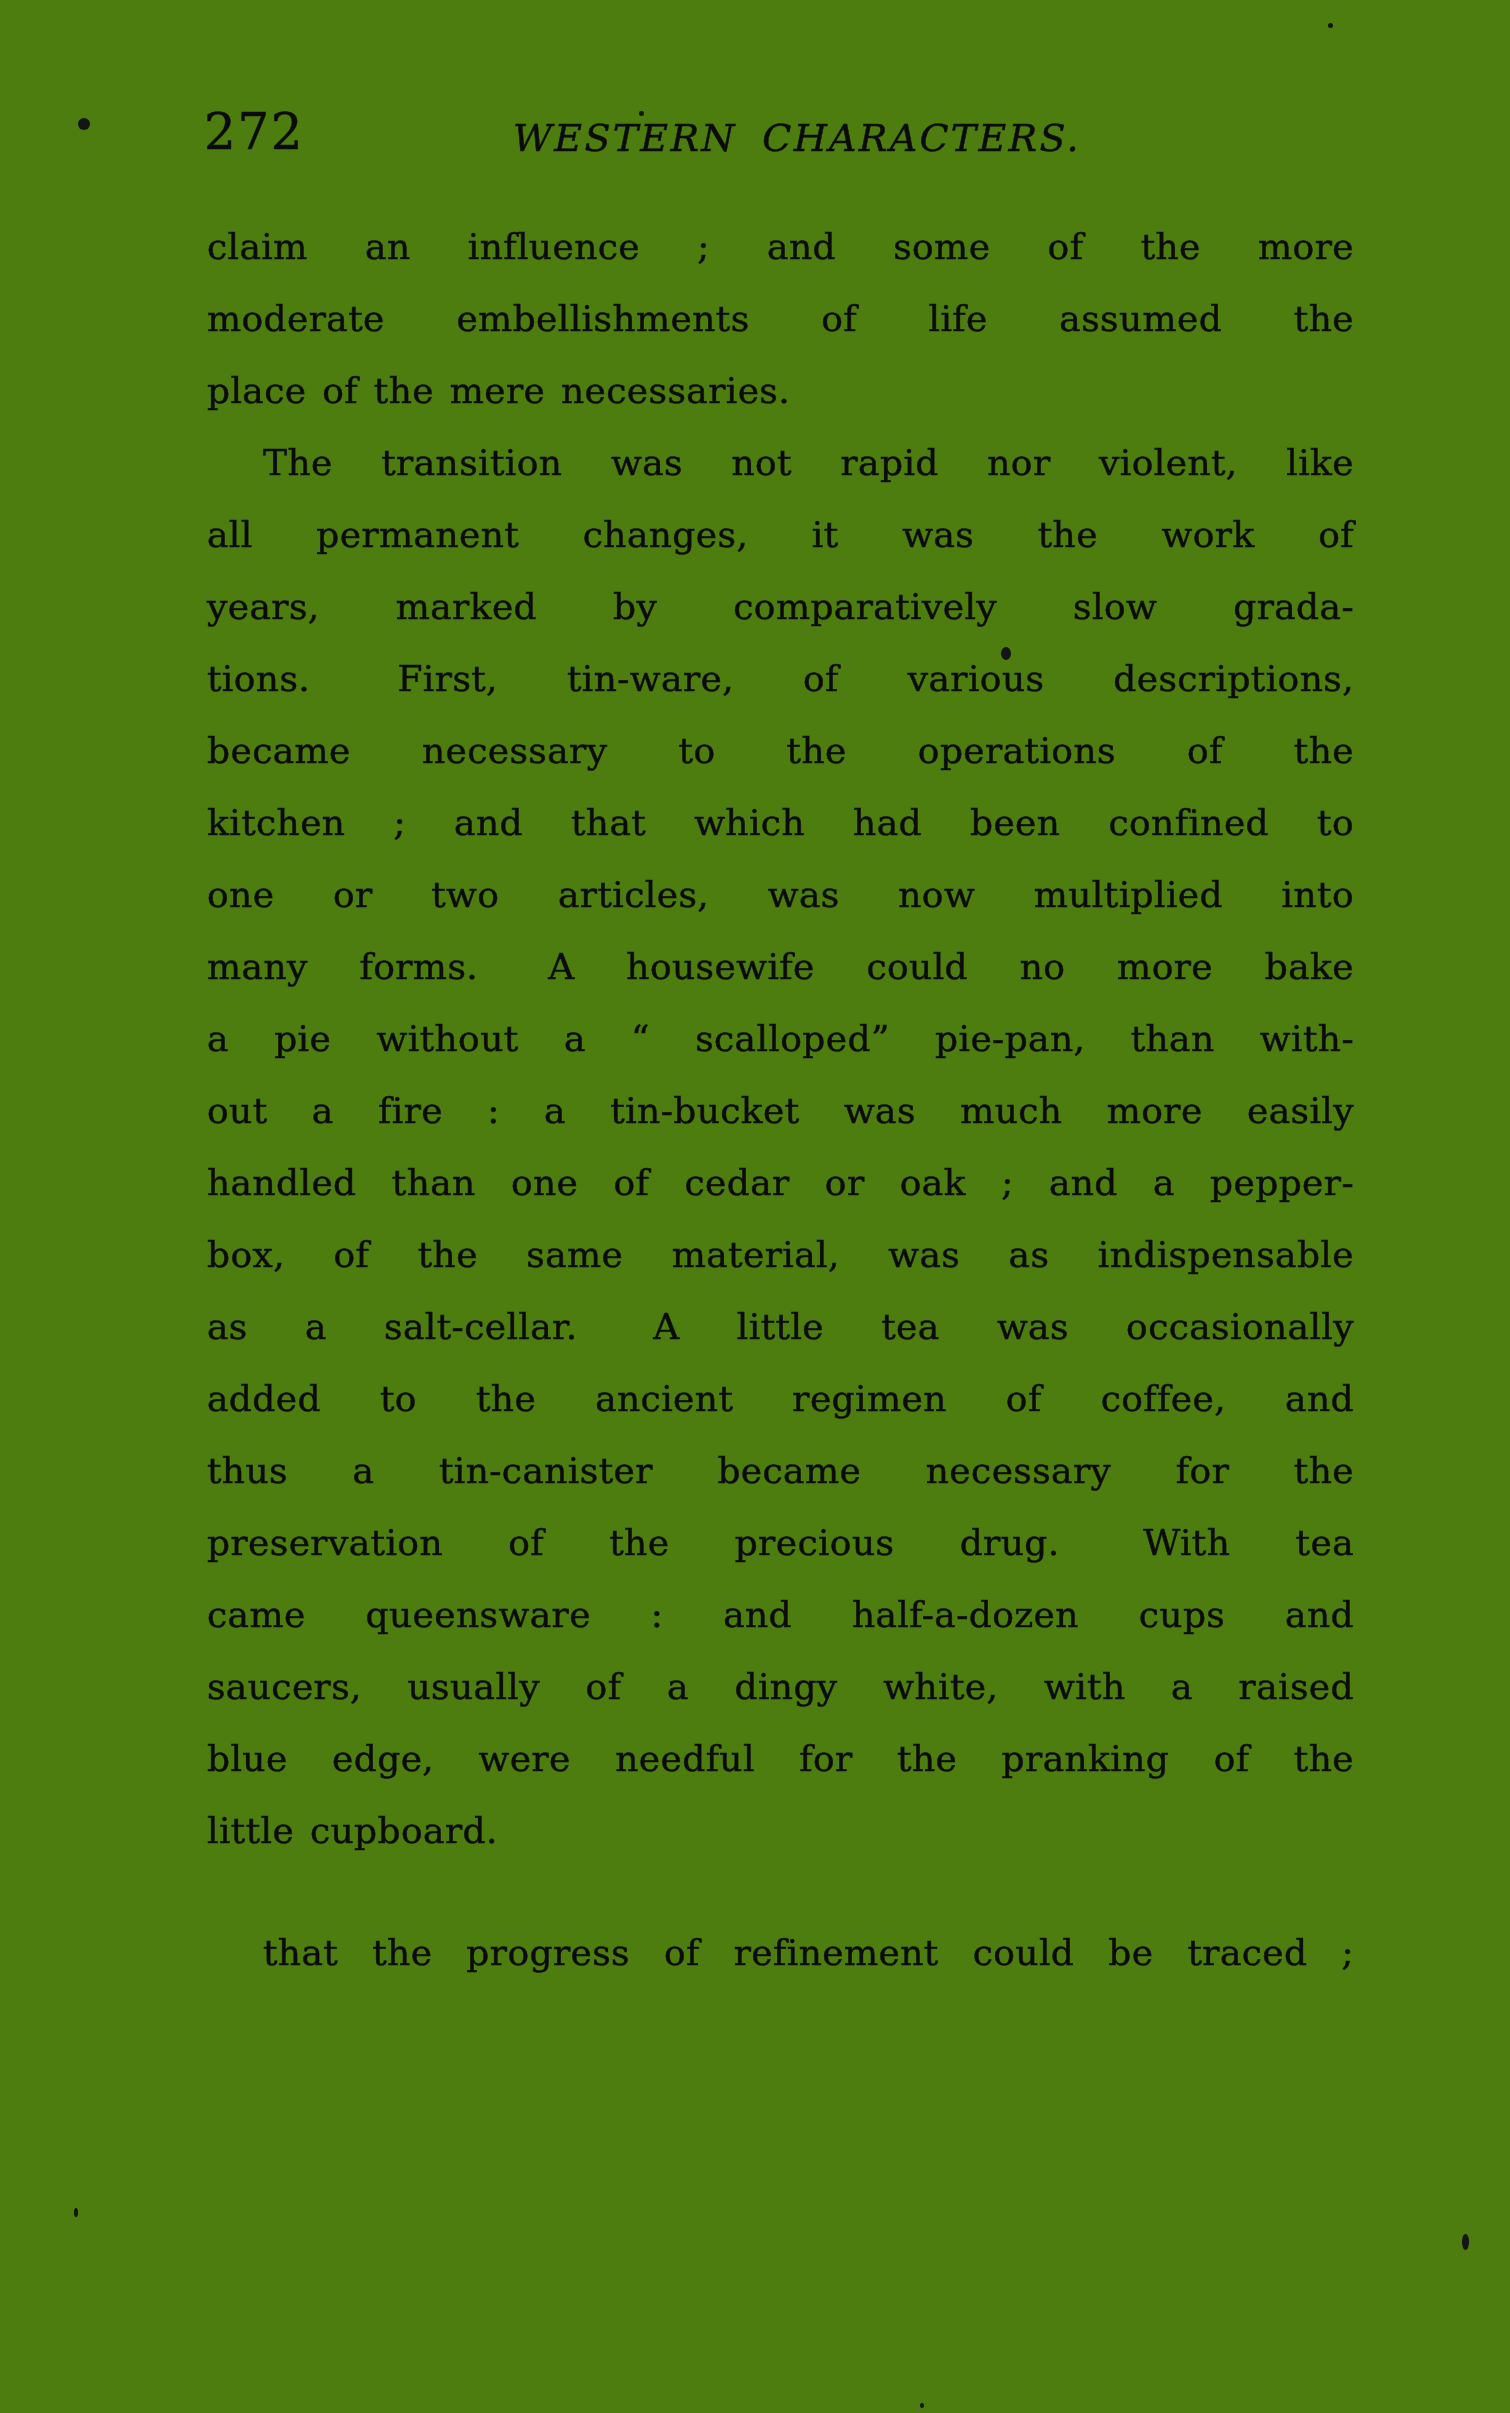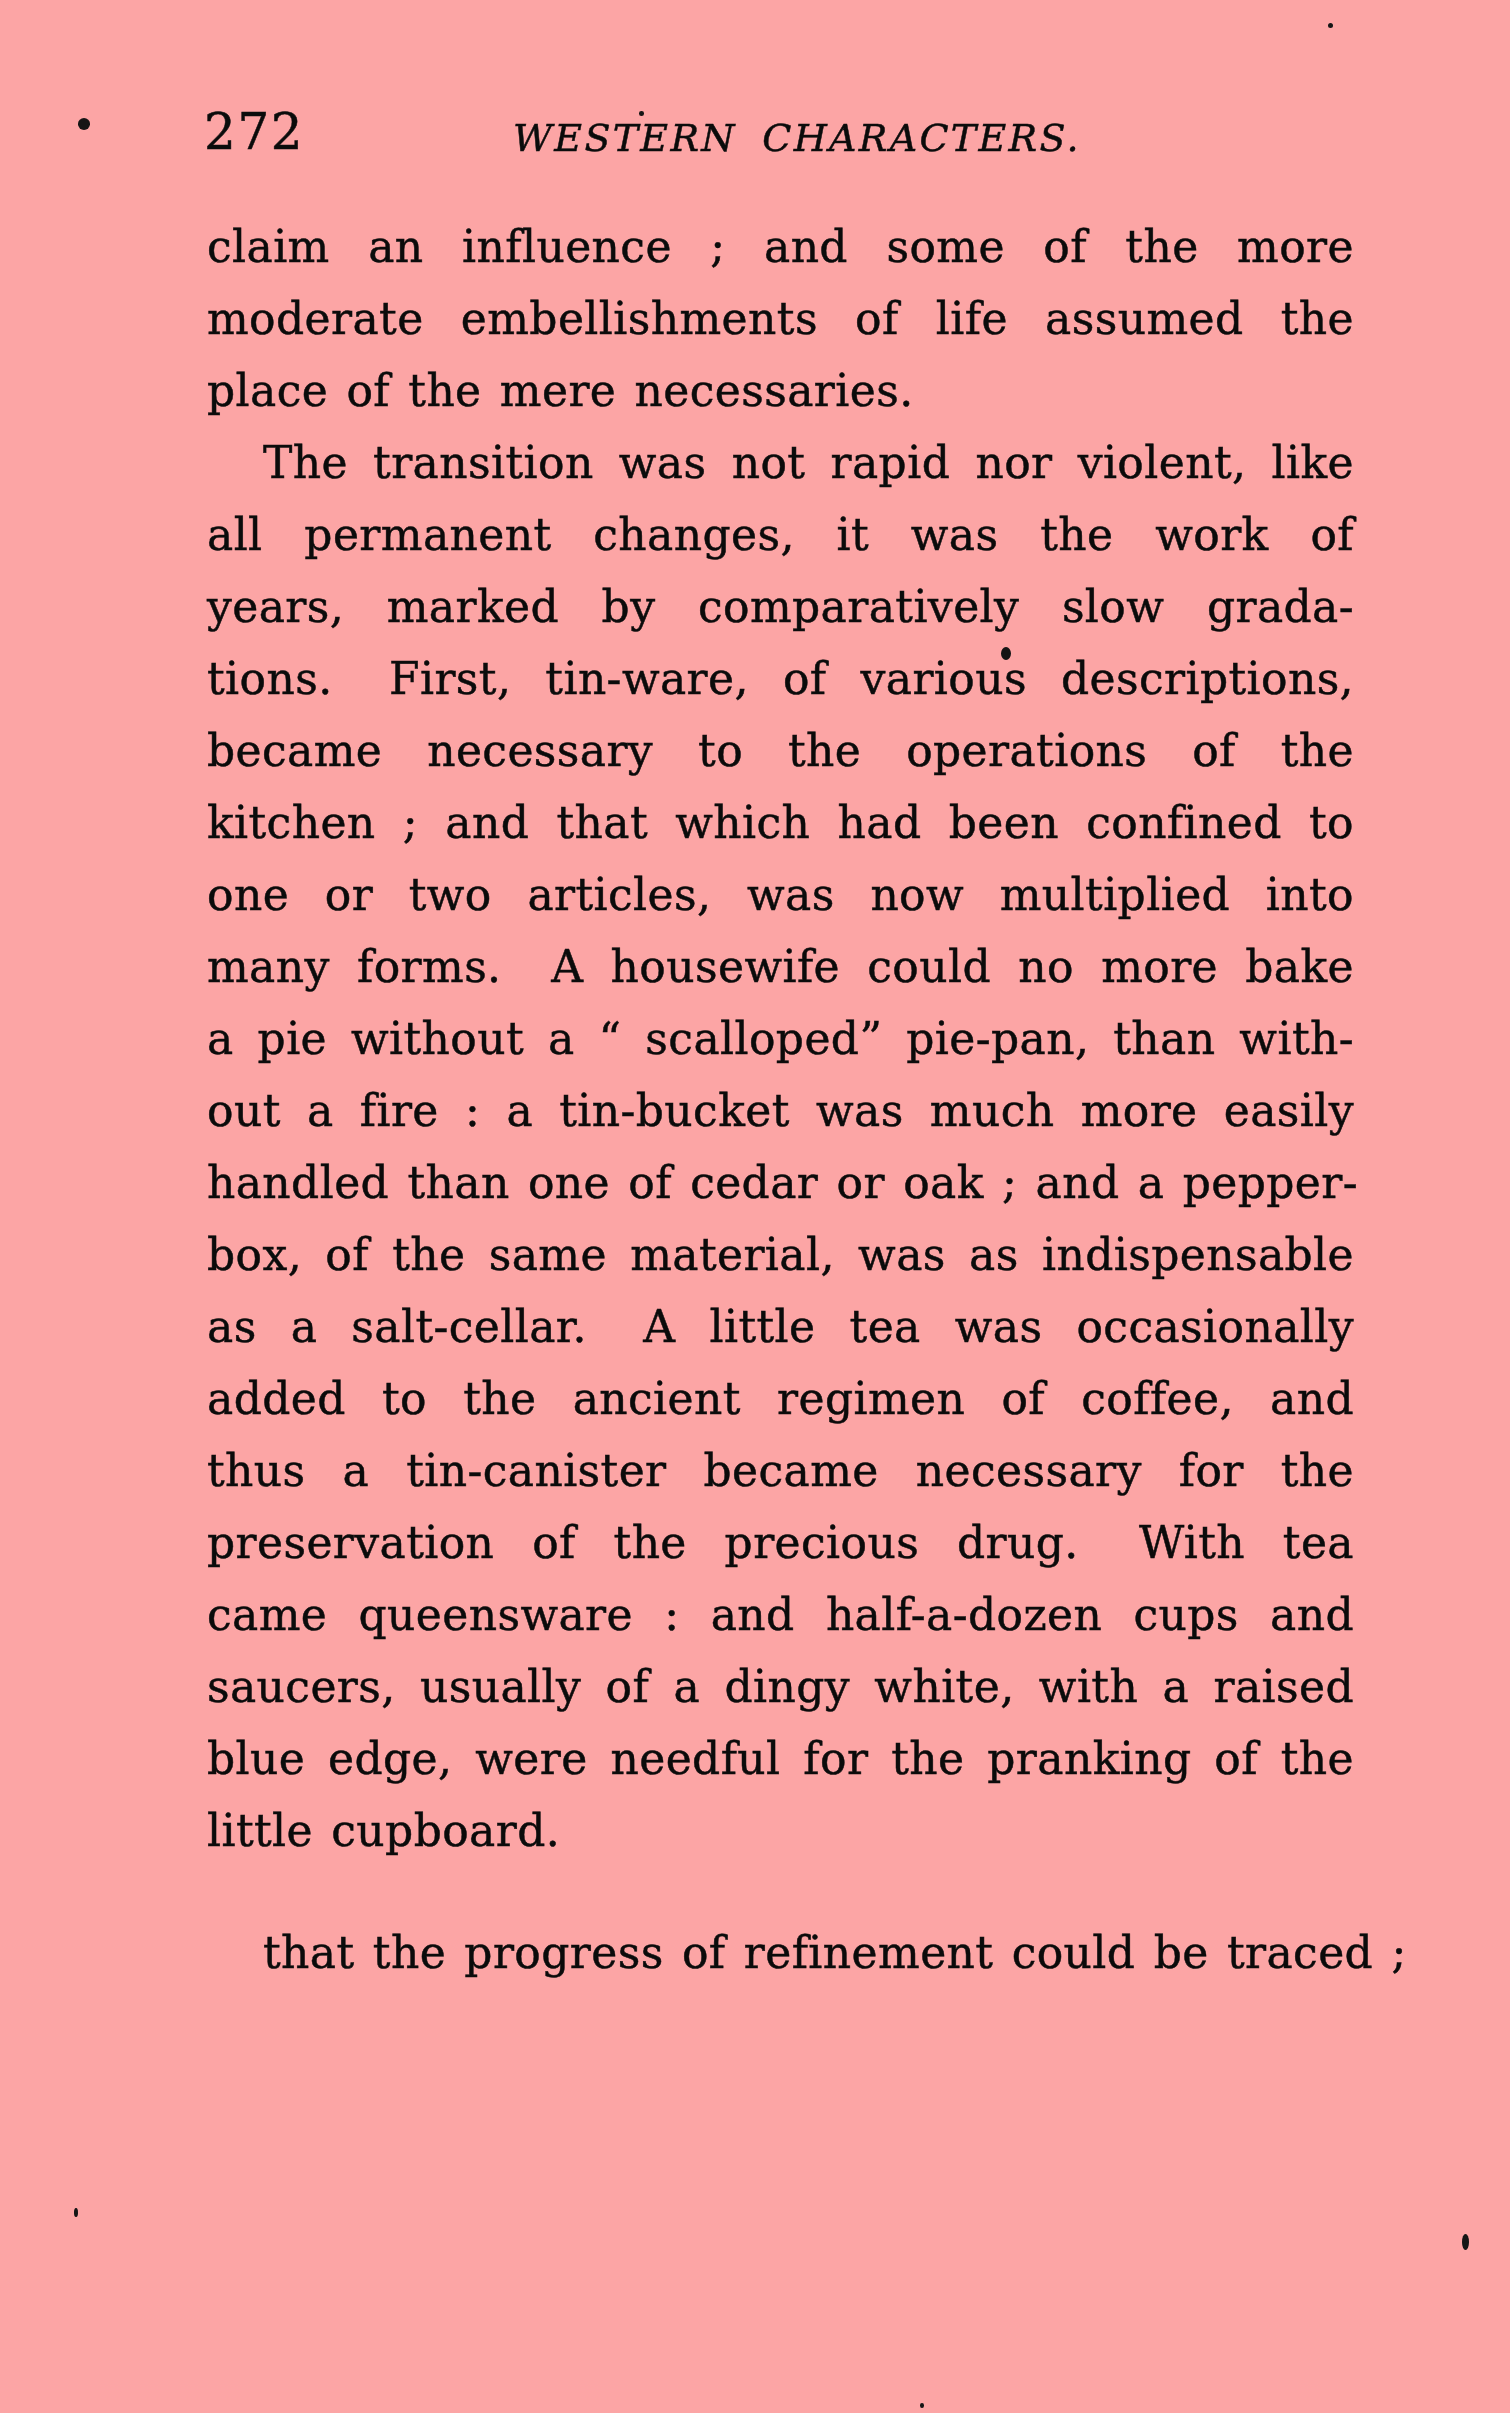--- a/index.html
+++ b/index.html
@@ -4,21 +4,21 @@
 <style>
   html, body {
     margin: 0;
     padding: 0;
     background: #e8e8e8;
   }
   .sheet {
     position: relative;
     width: 1510px;
     height: 2413px;
-    background: #fca5a5;
+    background: #4d7c0f;
     overflow: hidden;
     font-family: "DejaVu Serif", "Liberation Serif", serif;
     color: #0b0b0b;
     -webkit-text-stroke: 0.5px #111;
   }
   .page-number {
     position: absolute;
     left: 204px;
     top: 107px;
     font-size: 50px;
@@ -33,21 +33,21 @@
     line-height: 1;
     letter-spacing: 2.3px;
     word-spacing: 11px;
     font-style: italic;
   }
   .page-body {
     position: absolute;
     left: 207px;
     top: 211px;
     width: 1147px;
-    font-size: 44px;
+    font-size: 36px;
     letter-spacing: 0.4px;
     word-spacing: 3.9px;
   }
   .para { margin: 0; }
   .para.gap { margin-top: 50px; }
   .line {
     height: 72px;
     line-height: 72px;
     text-align: justify;
     text-align-last: justify;

